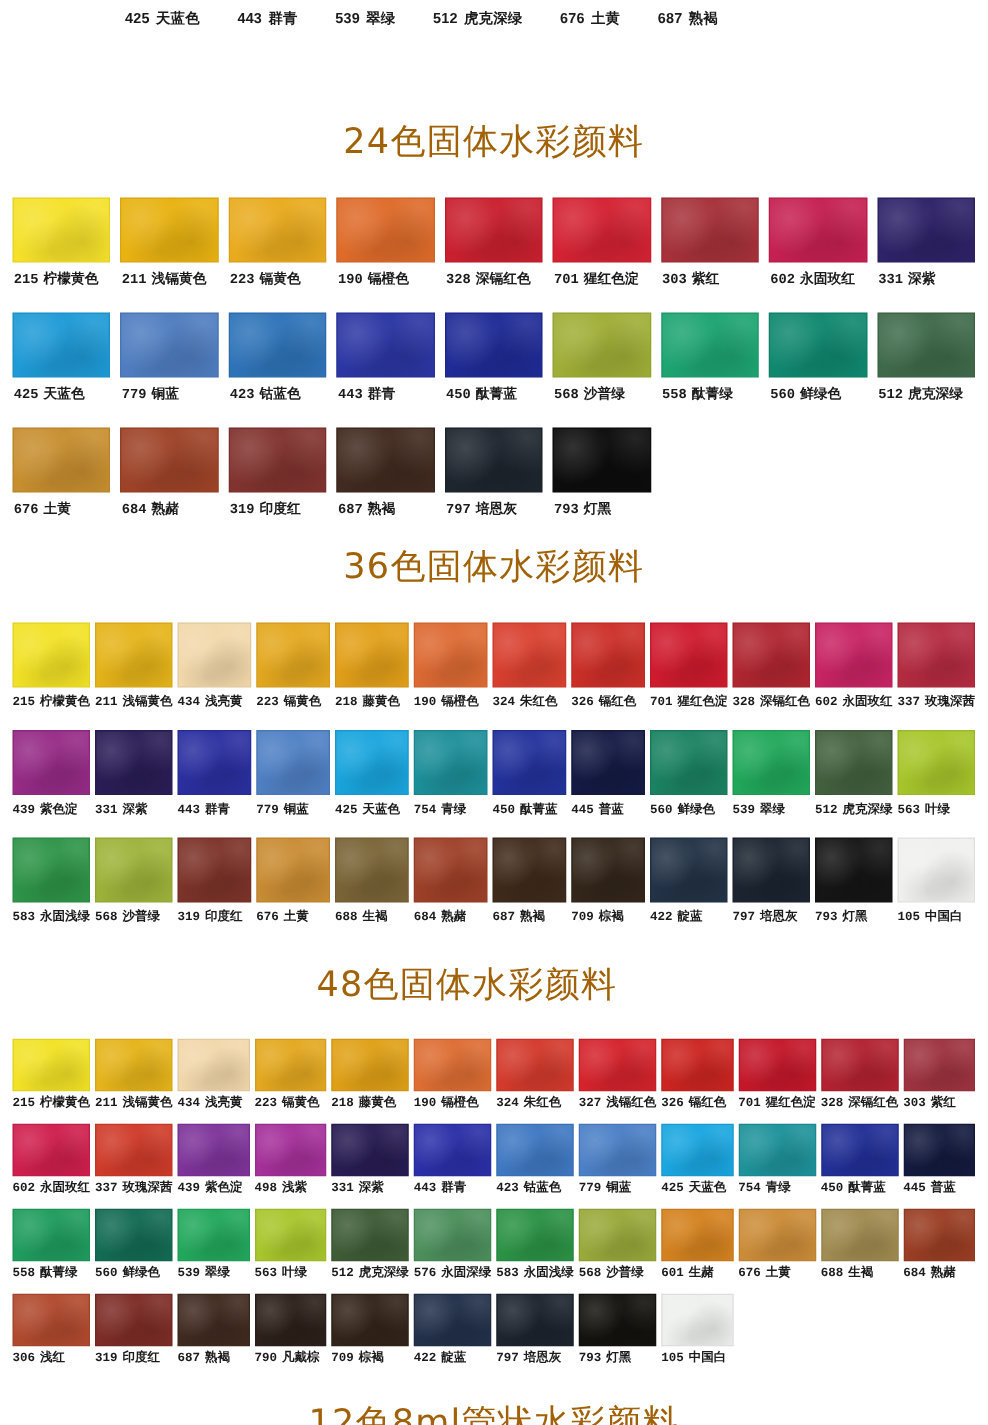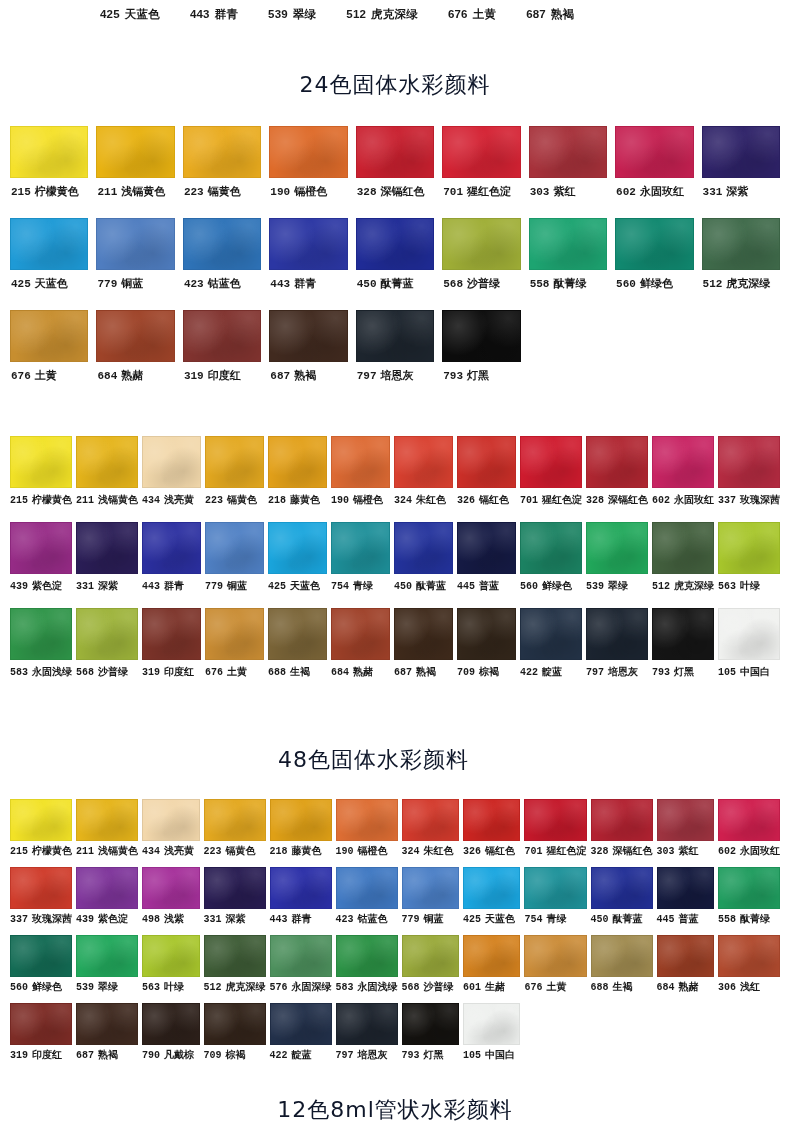--- a/index.html
+++ b/index.html
@@ -34,25 +34,26 @@
     color: #1b1b1b;
     white-space: nowrap;
     margin-right: 30px;
     letter-spacing: .2px;
   }
   .top-strip .tl .num { margin-right: 5px; }
 
   
   .section-title {
     text-align: center;
-    font-size: 22px;
+    font-size: 28px;
     font-weight: normal;
-    color: #0f172a;
+    color: #a16207;
     letter-spacing: 1px;
     font-family: "DejaVu Sans", sans-serif;
+    margin-top: 24px;
   }
 
   
   .grid {
     display: grid;
     width: 790px;
     padding: 0 10px;
     font-family: Liberation Mono, monospace;
   }
   .cell {
@@ -233,20 +234,21 @@
         <div class="lbl"><span class="num">797</span><span class="nm">培恩灰</span></div>
       </div>
       <div class="cell">
         <div class="chip" style="background: rgb(12, 12, 12);"></div>
         <div class="lbl"><span class="num">793</span><span class="nm">灯黑</span></div>
       </div>
     </div>
 </div>
 
 <div id="sec36">
+  <div class="section-title">36色固体水彩颜料</div>
   <div class="grid">
       <div class="cell">
         <div class="chip" style="background: rgb(242, 226, 38);"></div>
         <div class="lbl"><span class="num">215</span><span class="nm">柠檬黄色</span></div>
       </div>
       <div class="cell">
         <div class="chip" style="background: rgb(229, 180, 26);"></div>
         <div class="lbl"><span class="num">211</span><span class="nm">浅镉黄色</span></div>
       </div>
       <div class="cell">
@@ -413,20 +415,24 @@
       </div>
       <div class="cell">
         <div class="chip" style="background: rgb(221, 109, 51);"></div>
         <div class="lbl"><span class="num">190</span><span class="nm">镉橙色</span></div>
       </div>
       <div class="cell">
         <div class="chip" style="background: rgb(211, 58, 44);"></div>
         <div class="lbl"><span class="num">324</span><span class="nm">朱红色</span></div>
       </div>
       <div class="cell">
+        <div class="chip" style="background: rgb(212, 35, 44);"></div>
+        <div class="lbl"><span class="num">327</span><span class="nm">浅镉红色</span></div>
+      </div>
+      <div class="cell">
         <div class="chip" style="background: rgb(204, 37, 33);"></div>
         <div class="lbl"><span class="num">326</span><span class="nm">镉红色</span></div>
       </div>
       <div class="cell">
         <div class="chip" style="background: rgb(196, 24, 42);"></div>
         <div class="lbl"><span class="num">701</span><span class="nm">猩红色淀</span></div>
       </div>
       <div class="cell">
         <div class="chip" style="background: rgb(178, 34, 49);"></div>
         <div class="lbl"><span class="num">328</span><span class="nm">深镉红色</span></div>

